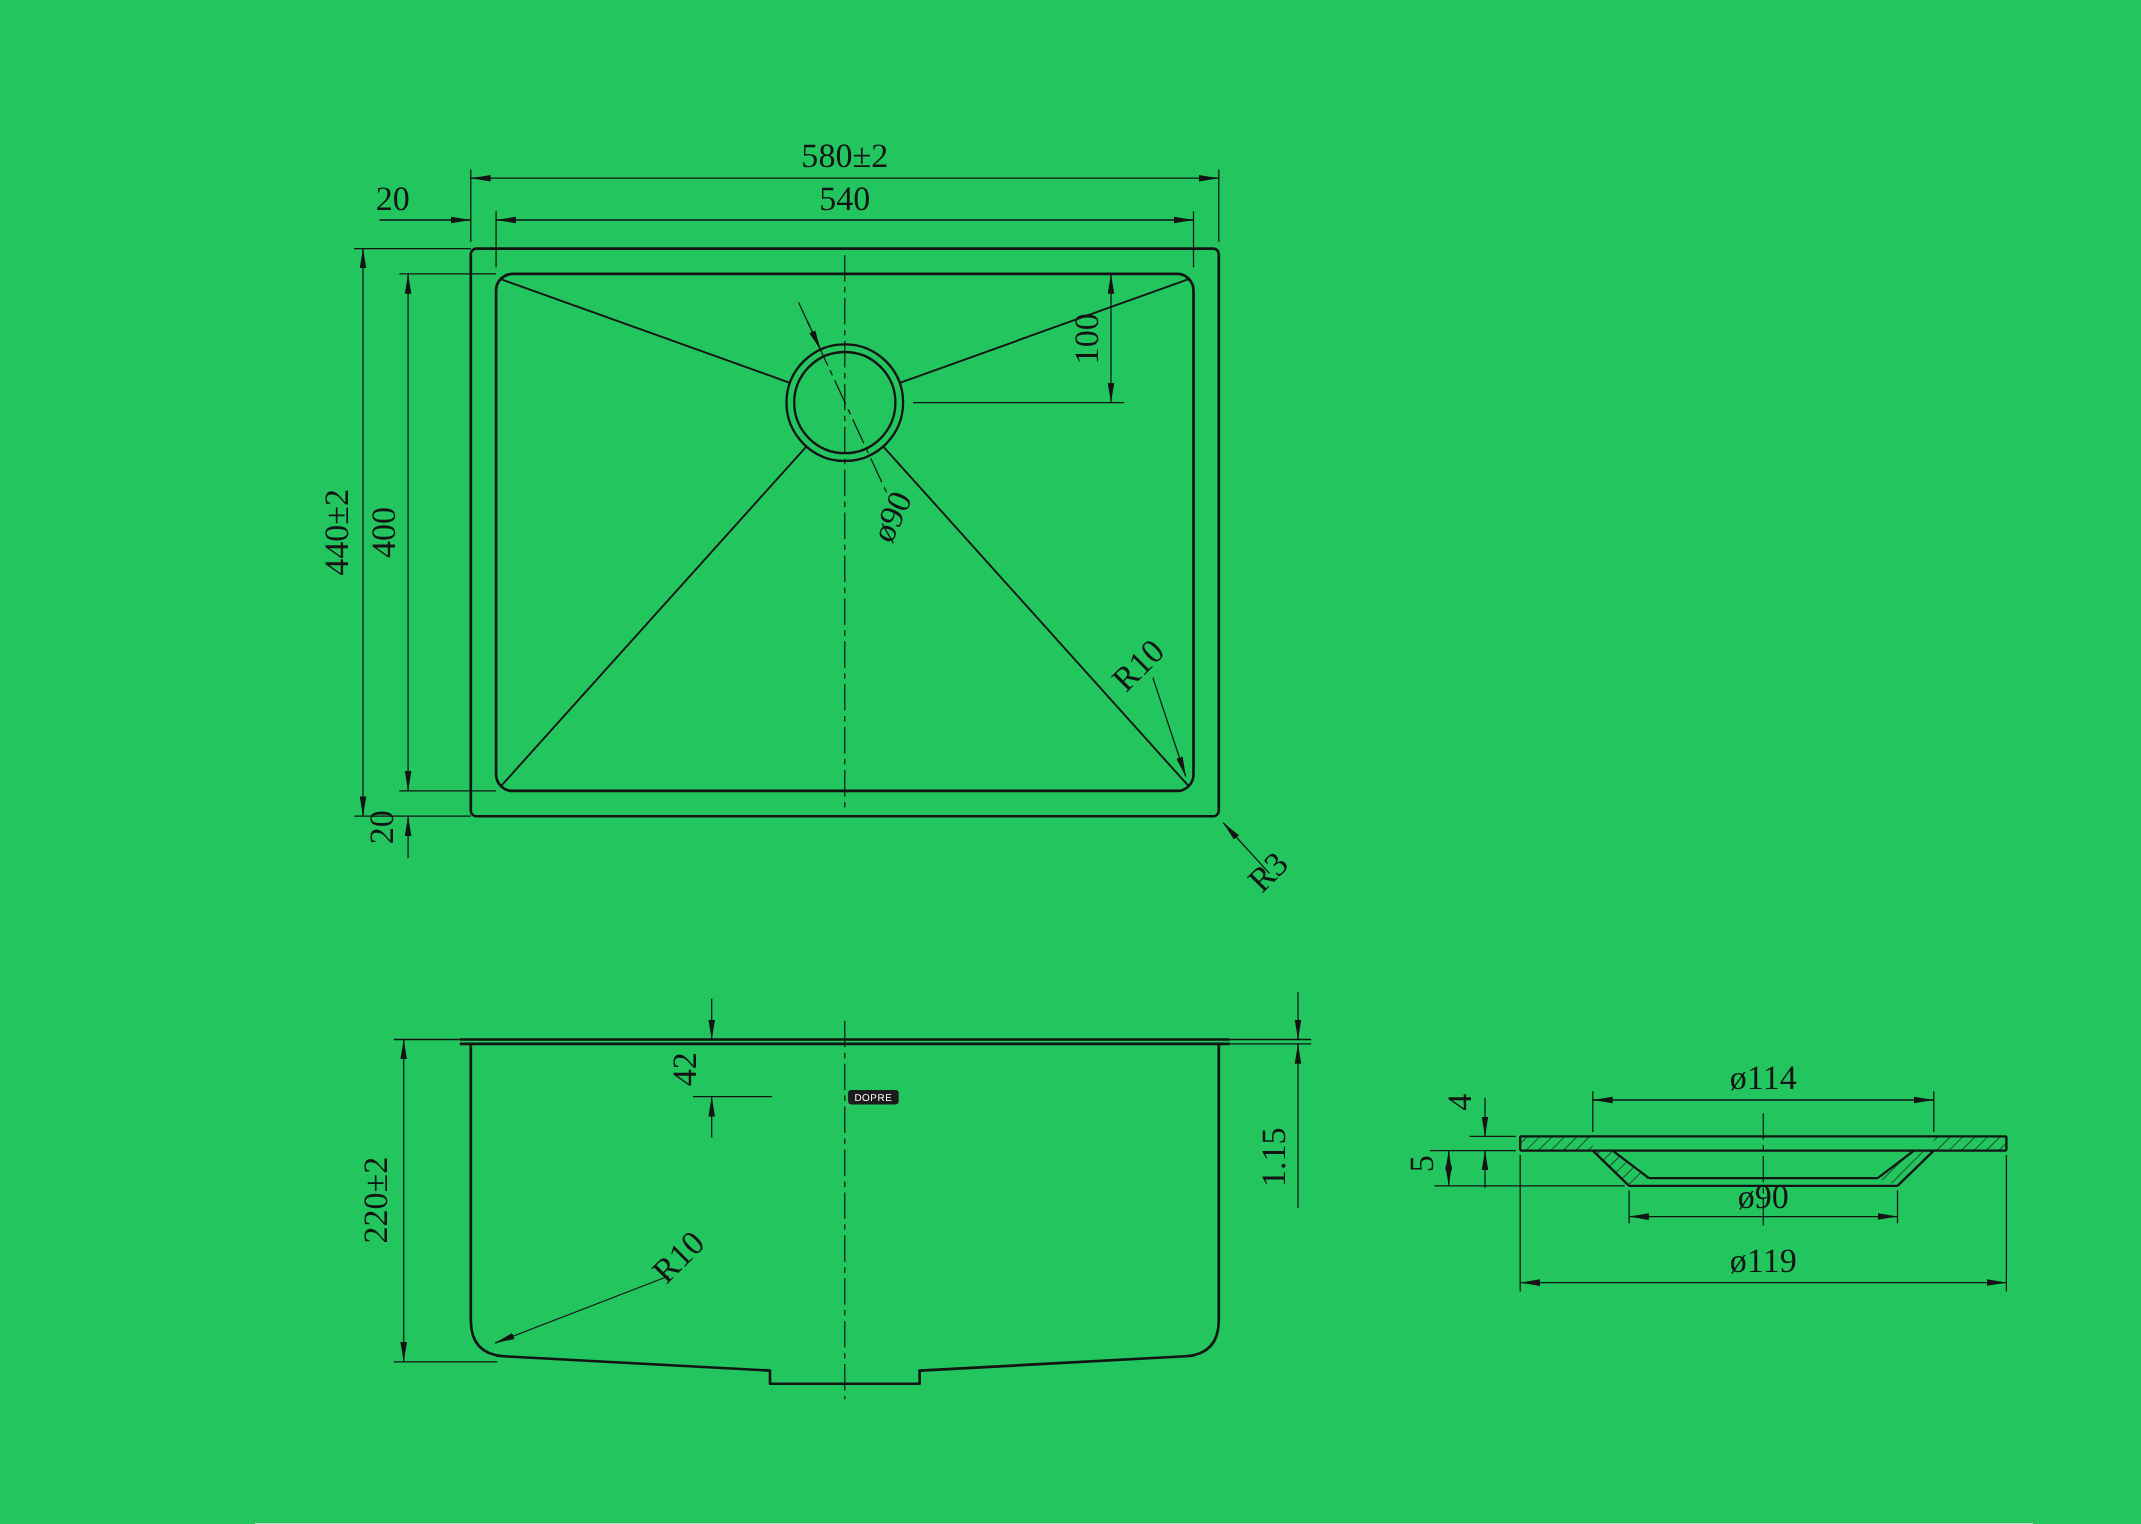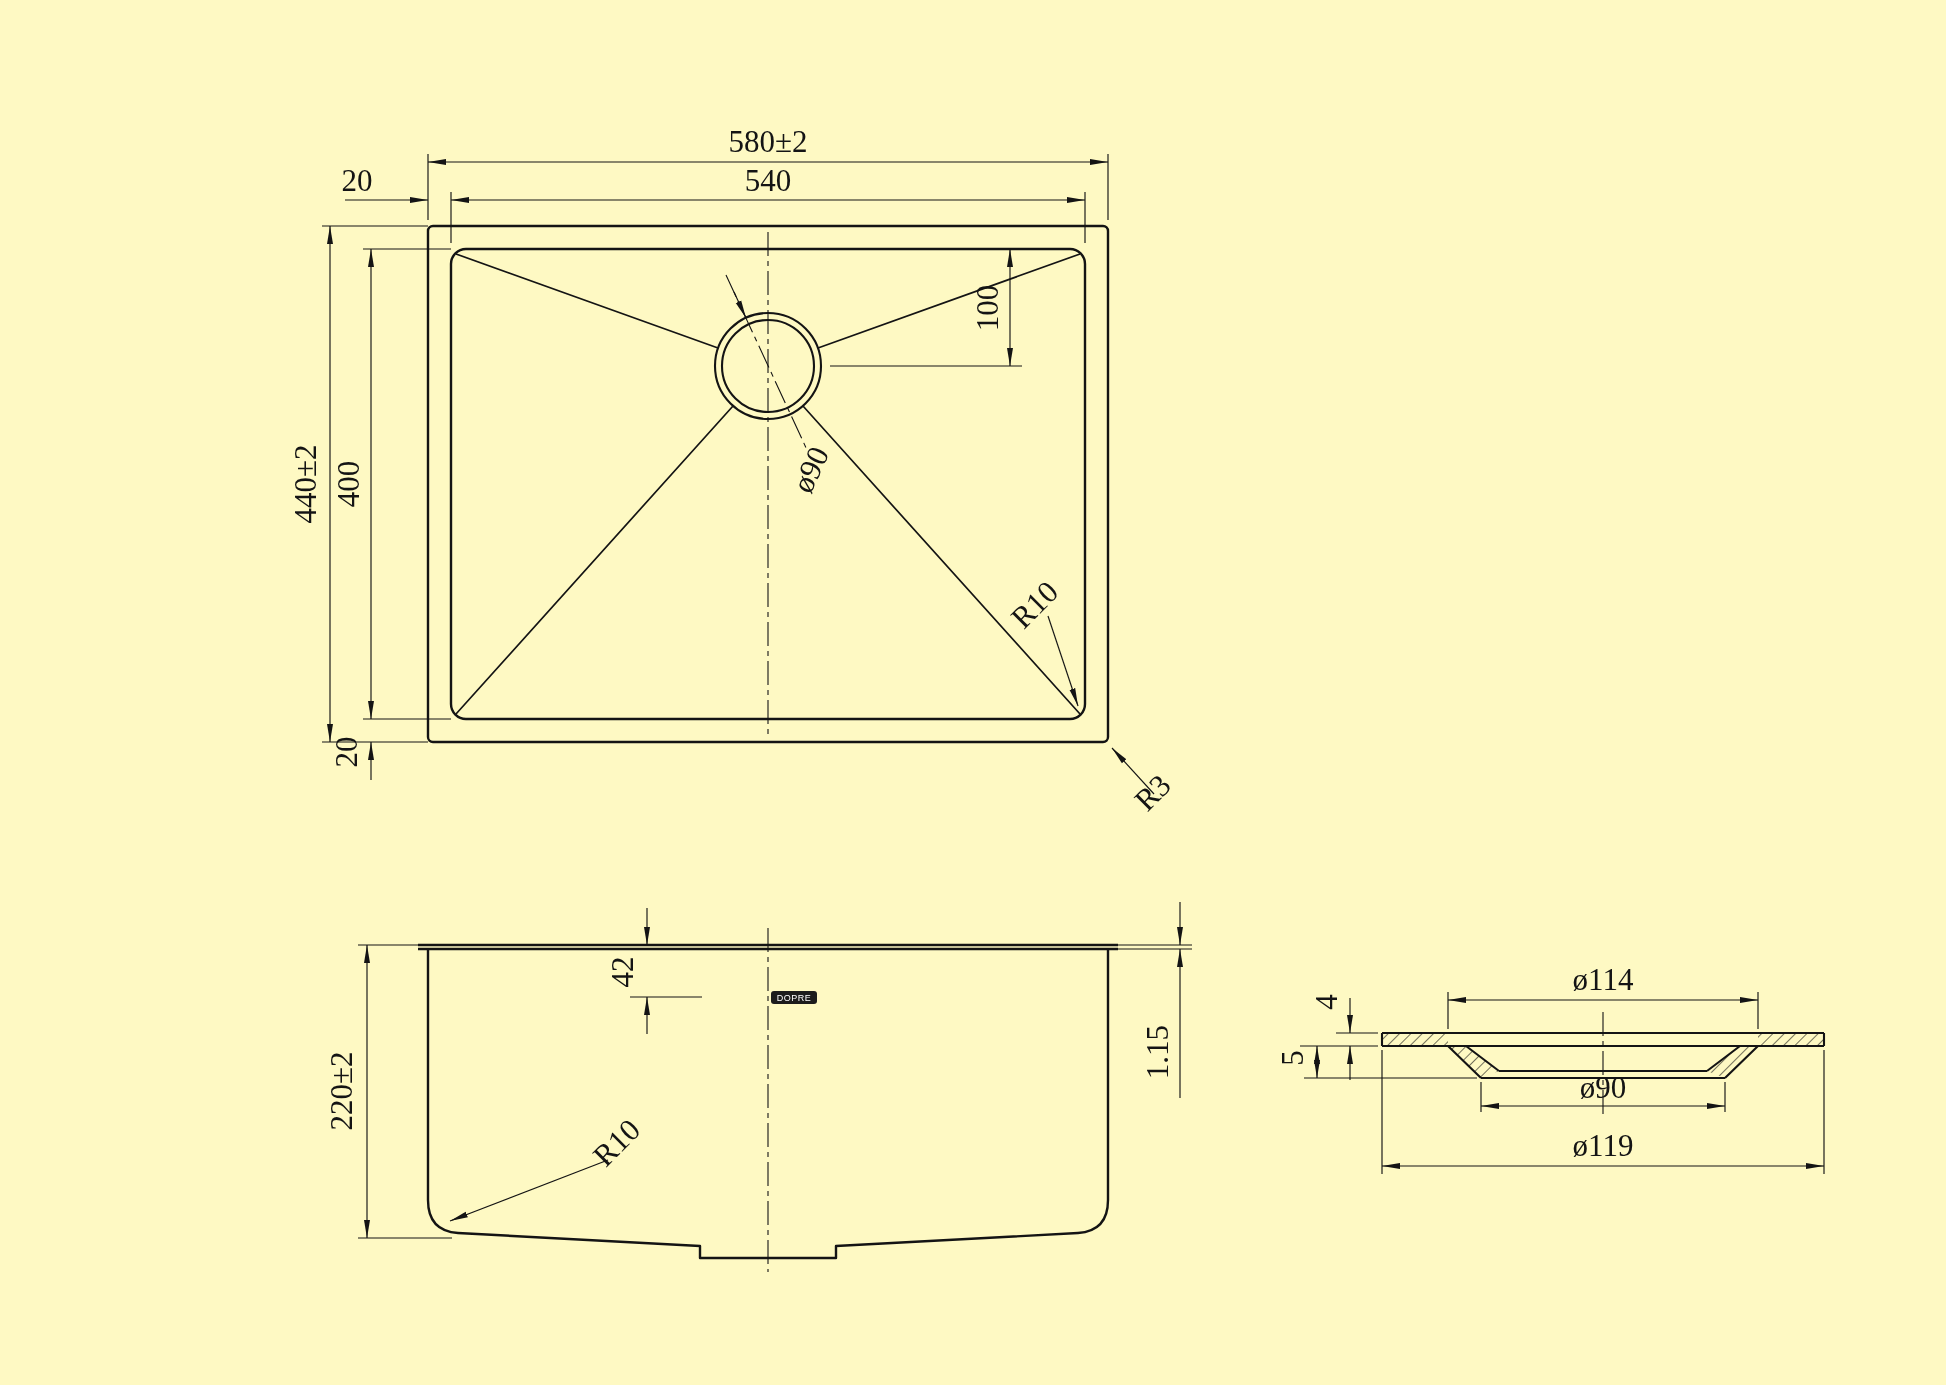--- a/index.html
+++ b/index.html
@@ -1,16 +1,16 @@
 <!DOCTYPE html>
 <html><head>
 <meta charset="utf-8">
 <style>
   html,body{margin:0;padding:0;background:#ffffff;}
-  .stage{position:relative;width:1946px;height:1385px;background:#fef9c3;overflow:hidden;}
+  .stage{position:relative;width:1946px;height:1385px;background:#22c55e;overflow:hidden;}
   svg{display:block;}
   .obj{stroke:#141414;stroke-width:2.4;fill:none;stroke-linecap:butt;stroke-linejoin:round;}
   .obj2{stroke:#141414;stroke-width:2.1;fill:none;stroke-linejoin:round;}
   .crease{stroke:#141414;stroke-width:1.7;fill:none;}
   .thin{stroke:#141414;stroke-width:1.15;fill:none;}
   .dimline{stroke:#141414;stroke-width:1.15;fill:none;}
   .dash{stroke:#141414;stroke-width:1.1;fill:none;stroke-dasharray:24 5 5 5;}
   .dim{font-family:"Liberation Serif", serif;font-size:31px;fill:#141414;}
   .logotext{font-family:"Liberation Sans", sans-serif;font-size:9px;fill:#ffffff;letter-spacing:0.5px;}
 </style>

